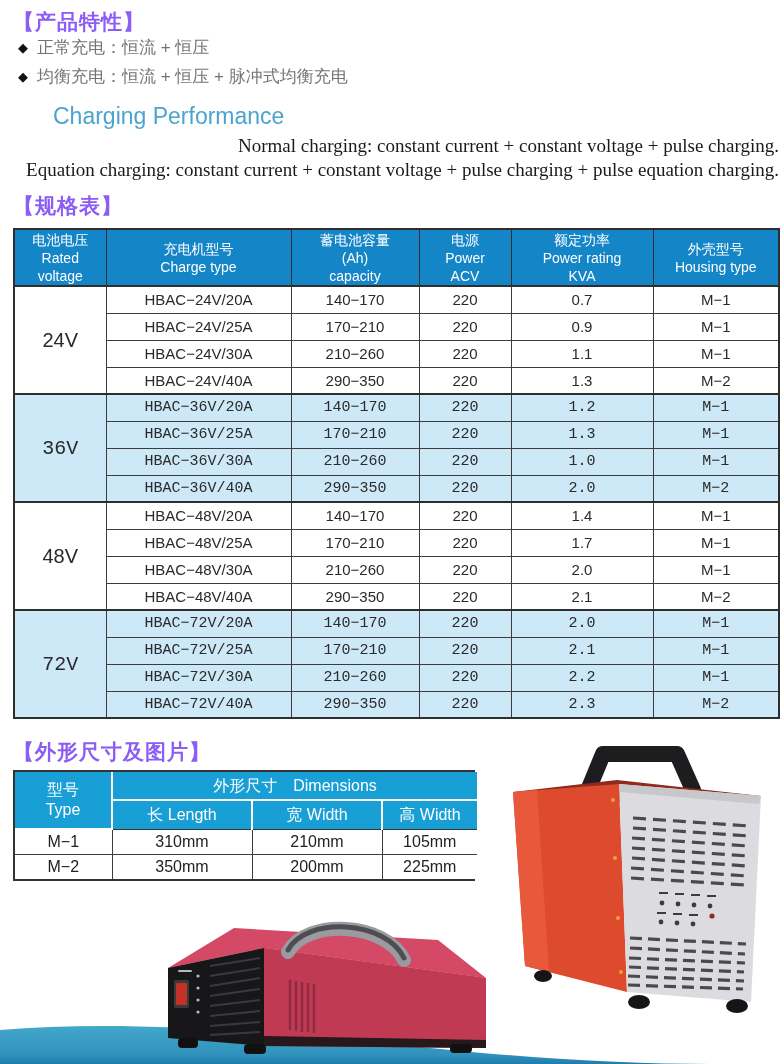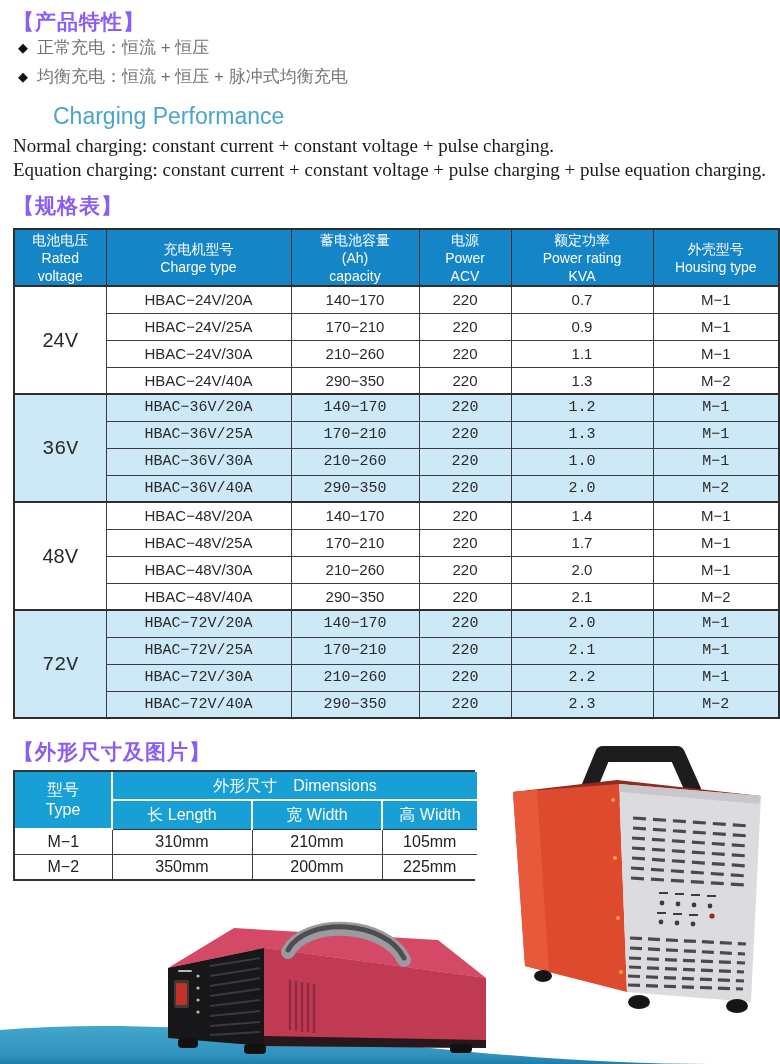--- a/index.html
+++ b/index.html
@@ -16,21 +16,21 @@
   
   .bullets { position:absolute; left:18px; top:36px; }
   .bullet-line { display:flex; align-items:center; margin-bottom:7px; height:22px; }
   .bullet-line .diamond { font-size:13px; color:#111; margin-right:9px; }
   .bullet-line .btxt { font-size:17px; color:#737373; }
   
   .cp-title {
     position:absolute; left:13px; top:103px;
     color:#4aa4cc; font-size:23px; font-weight:normal;margin-left:40px;
   }
-  .cp-lines { position:absolute; left:13px; top:134px; width:766px; }
+  .cp-lines { position:absolute; left:13px; top:134px; width:766px;text-align:right; }
   .cp-line {
     font-family:"Liberation Serif", serif; font-size:19px; color:#1a1a1a;
     line-height:23px; margin-bottom:1px;
   }
   
   .spec-wrap { position:absolute; left:13px; top:228px; width:641px;border-radius:11px; }
   table.spec { border-collapse:collapse; width:765px; table-layout:fixed; border:2px solid #2e2e2e; }
   table.spec th {
     background:#1485c7; color:#ffffff; font-weight:normal;
     font-size:14px; line-height:18px; white-space:pre-line;

